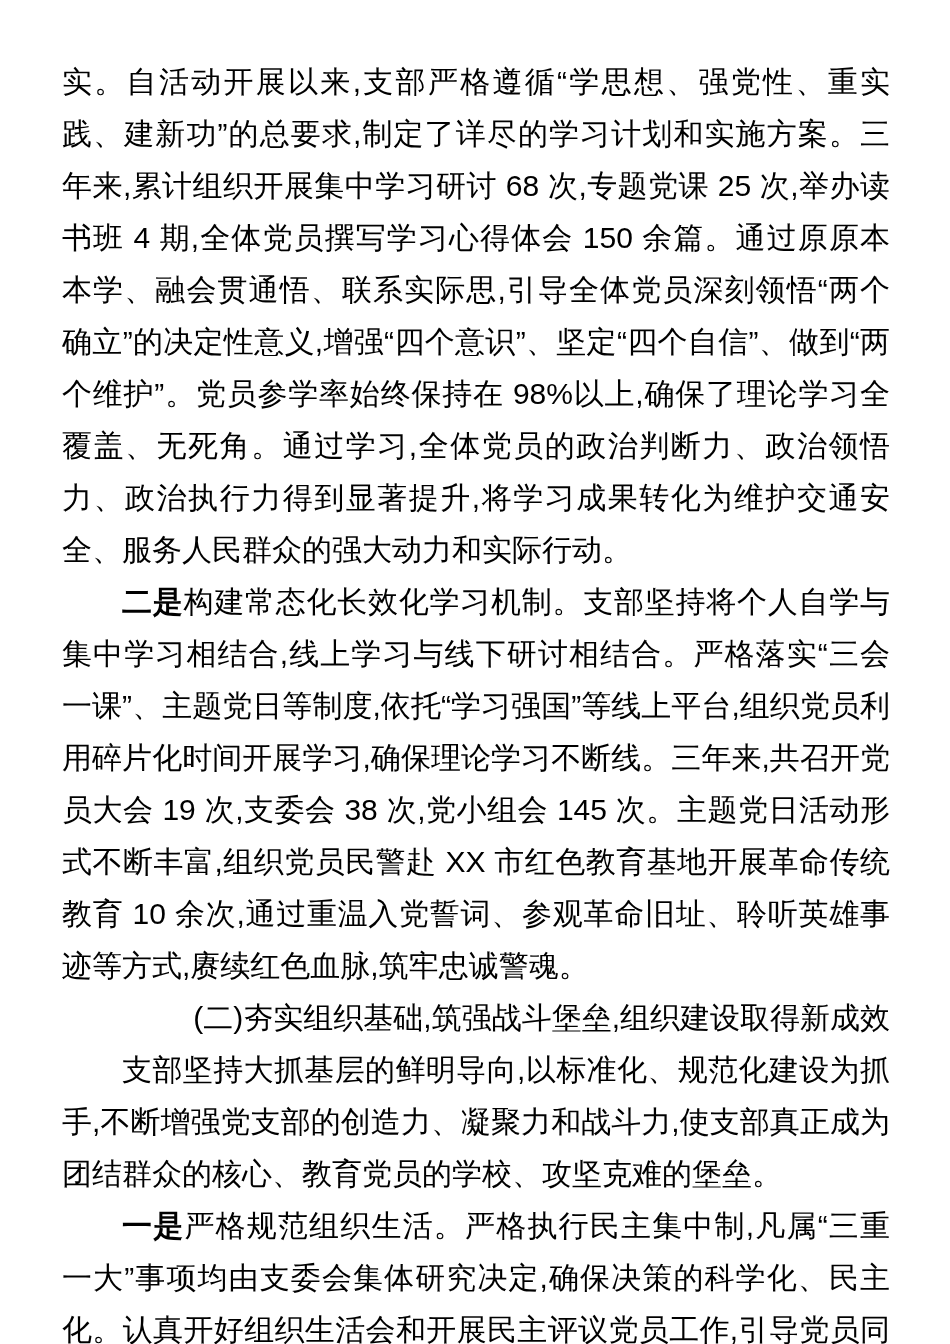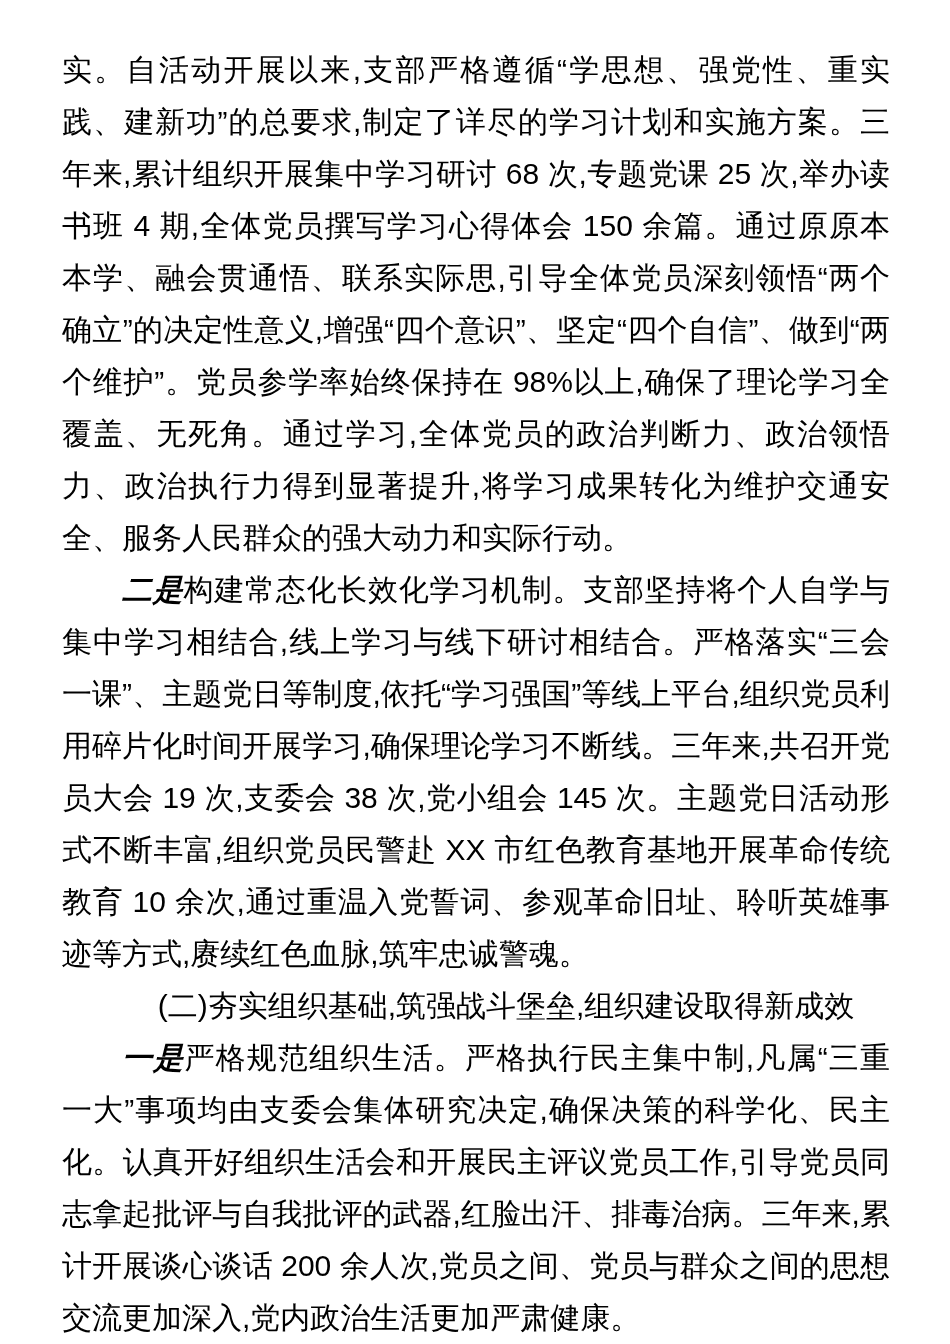--- a/index.html
+++ b/index.html
@@ -7,21 +7,21 @@
     padding: 0;
     background: #ffffff;
   }
   .page {
     position: relative;
     width: 950px;
     height: 1344px;
     background: #ffffff;
     overflow: hidden;
     box-sizing: border-box;
-    padding: 44px 60px 0 62px;
+    padding: 56px 60px 0 62px;
     font-family: "Liberation Sans", "DejaVu Sans", sans-serif;
   }
   .doc-body {
     width: 828px;
     font-size: 30px;
     line-height: 52px;
     color: #000000;
     text-align: justify;
     text-justify: inter-character;
     letter-spacing: 0;
@@ -32,41 +32,43 @@
     text-align: justify;
     text-justify: inter-character;
     word-break: break-all;
   }
   p.para.no-indent {
     text-indent: 0;
   }
   p.heading {
     margin: 0;
     text-indent: 60px;
-    text-align: center;
+    text-align: right;
     word-break: break-all;
   }
   .lead {
     font-weight: bold;
-    font-style: italic;
   }
 </style>
 </head>
 <body>
 
 <div class="page">
   <div class="doc-body">
 
     <p class="para no-indent">
       <span>实。自活动开展以来,支部严格遵循“学思想、强党性、重实践、建新功”的总要求,制定了详尽的学习计划和实施方案。三年来,累计组织开展集中学习研讨 68 次,专题党课 25 次,举办读书班 4 期,全体党员撰写学习心得体会 150 余篇。通过原原本本学、融会贯通悟、联系实际思,引导全体党员深刻领悟“两个确立”的决定性意义,增强“四个意识”、坚定“四个自信”、做到“两个维护”。党员参学率始终保持在 98%以上,确保了理论学习全覆盖、无死角。通过学习,全体党员的政治判断力、政治领悟力、政治执行力得到显著提升,将学习成果转化为维护交通安全、服务人民群众的强大动力和实际行动。</span>
     </p>
 
     <p class="para"><span class="lead">二是</span><span>构建常态化长效化学习机制。支部坚持将个人自学与集中学习相结合,线上学习与线下研讨相结合。严格落实“三会一课”、主题党日等制度,依托“学习强国”等线上平台,组织党员利用碎片化时间开展学习,确保理论学习不断线。三年来,共召开党员大会 19 次,支委会 38 次,党小组会 145 次。主题党日活动形式不断丰富,组织党员民警赴 XX 市红色教育基地开展革命传统教育 10 余次,通过重温入党誓词、参观革命旧址、聆听英雄事迹等方式,赓续红色血脉,筑牢忠诚警魂。</span></p>
 
     <p class="heading">
       <span>(二)夯实组织基础,筑强战斗堡垒,组织建设取得新成效</span>
     </p>
 
+    <p class="para">
+      <span>支部坚持大抓基层的鲜明导向,以标准化、规范化建设为抓手,不断增强党支部的创造力、凝聚力和战斗力,使支部真正成为团结群众的核心、教育党员的学校、攻坚克难的堡垒。</span>
+    </p>
 
     <p class="para"><span class="lead">一是</span><span>严格规范组织生活。严格执行民主集中制,凡属“三重一大”事项均由支委会集体研究决定,确保决策的科学化、民主化。认真开好组织生活会和开展民主评议党员工作,引导党员同志拿起批评与自我批评的武器,红脸出汗、排毒治病。三年来,累计开展谈心谈话 200 余人次,党员之间、党员与群众之间的思想交流更加深入,党内政治生活更加严肃健康。</span></p>
 
   </div>
 </div>
 
 </body></html>

